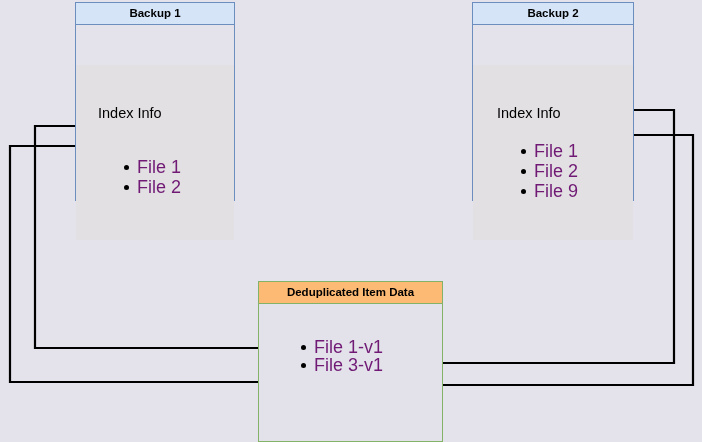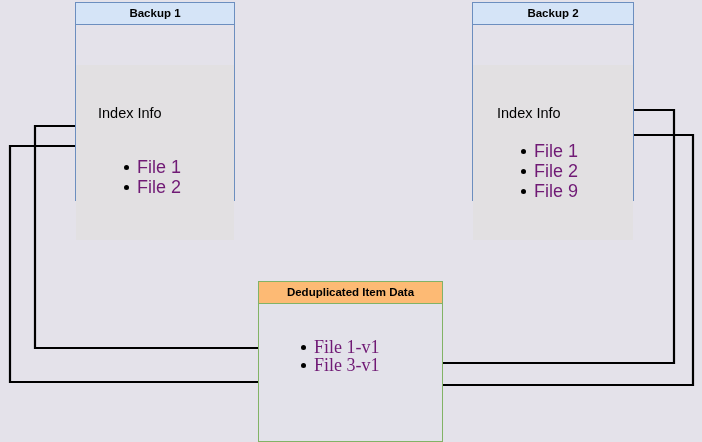--- a/index.html
+++ b/index.html
@@ -96,21 +96,20 @@
     position: absolute;
     left: 2px;
     top: 8px;
     width: 5px;
     height: 5px;
     border-radius: 50%;
     background: #000000;
   }
   .dedup-list li {
     line-height: 18px;
-    font-family: Liberation Serif, serif;
   }
   .dedup-list li::before {
     top: 7px;
   }
 
   
   #connectors {
     position: absolute;
     left: 0;
     top: 0;

